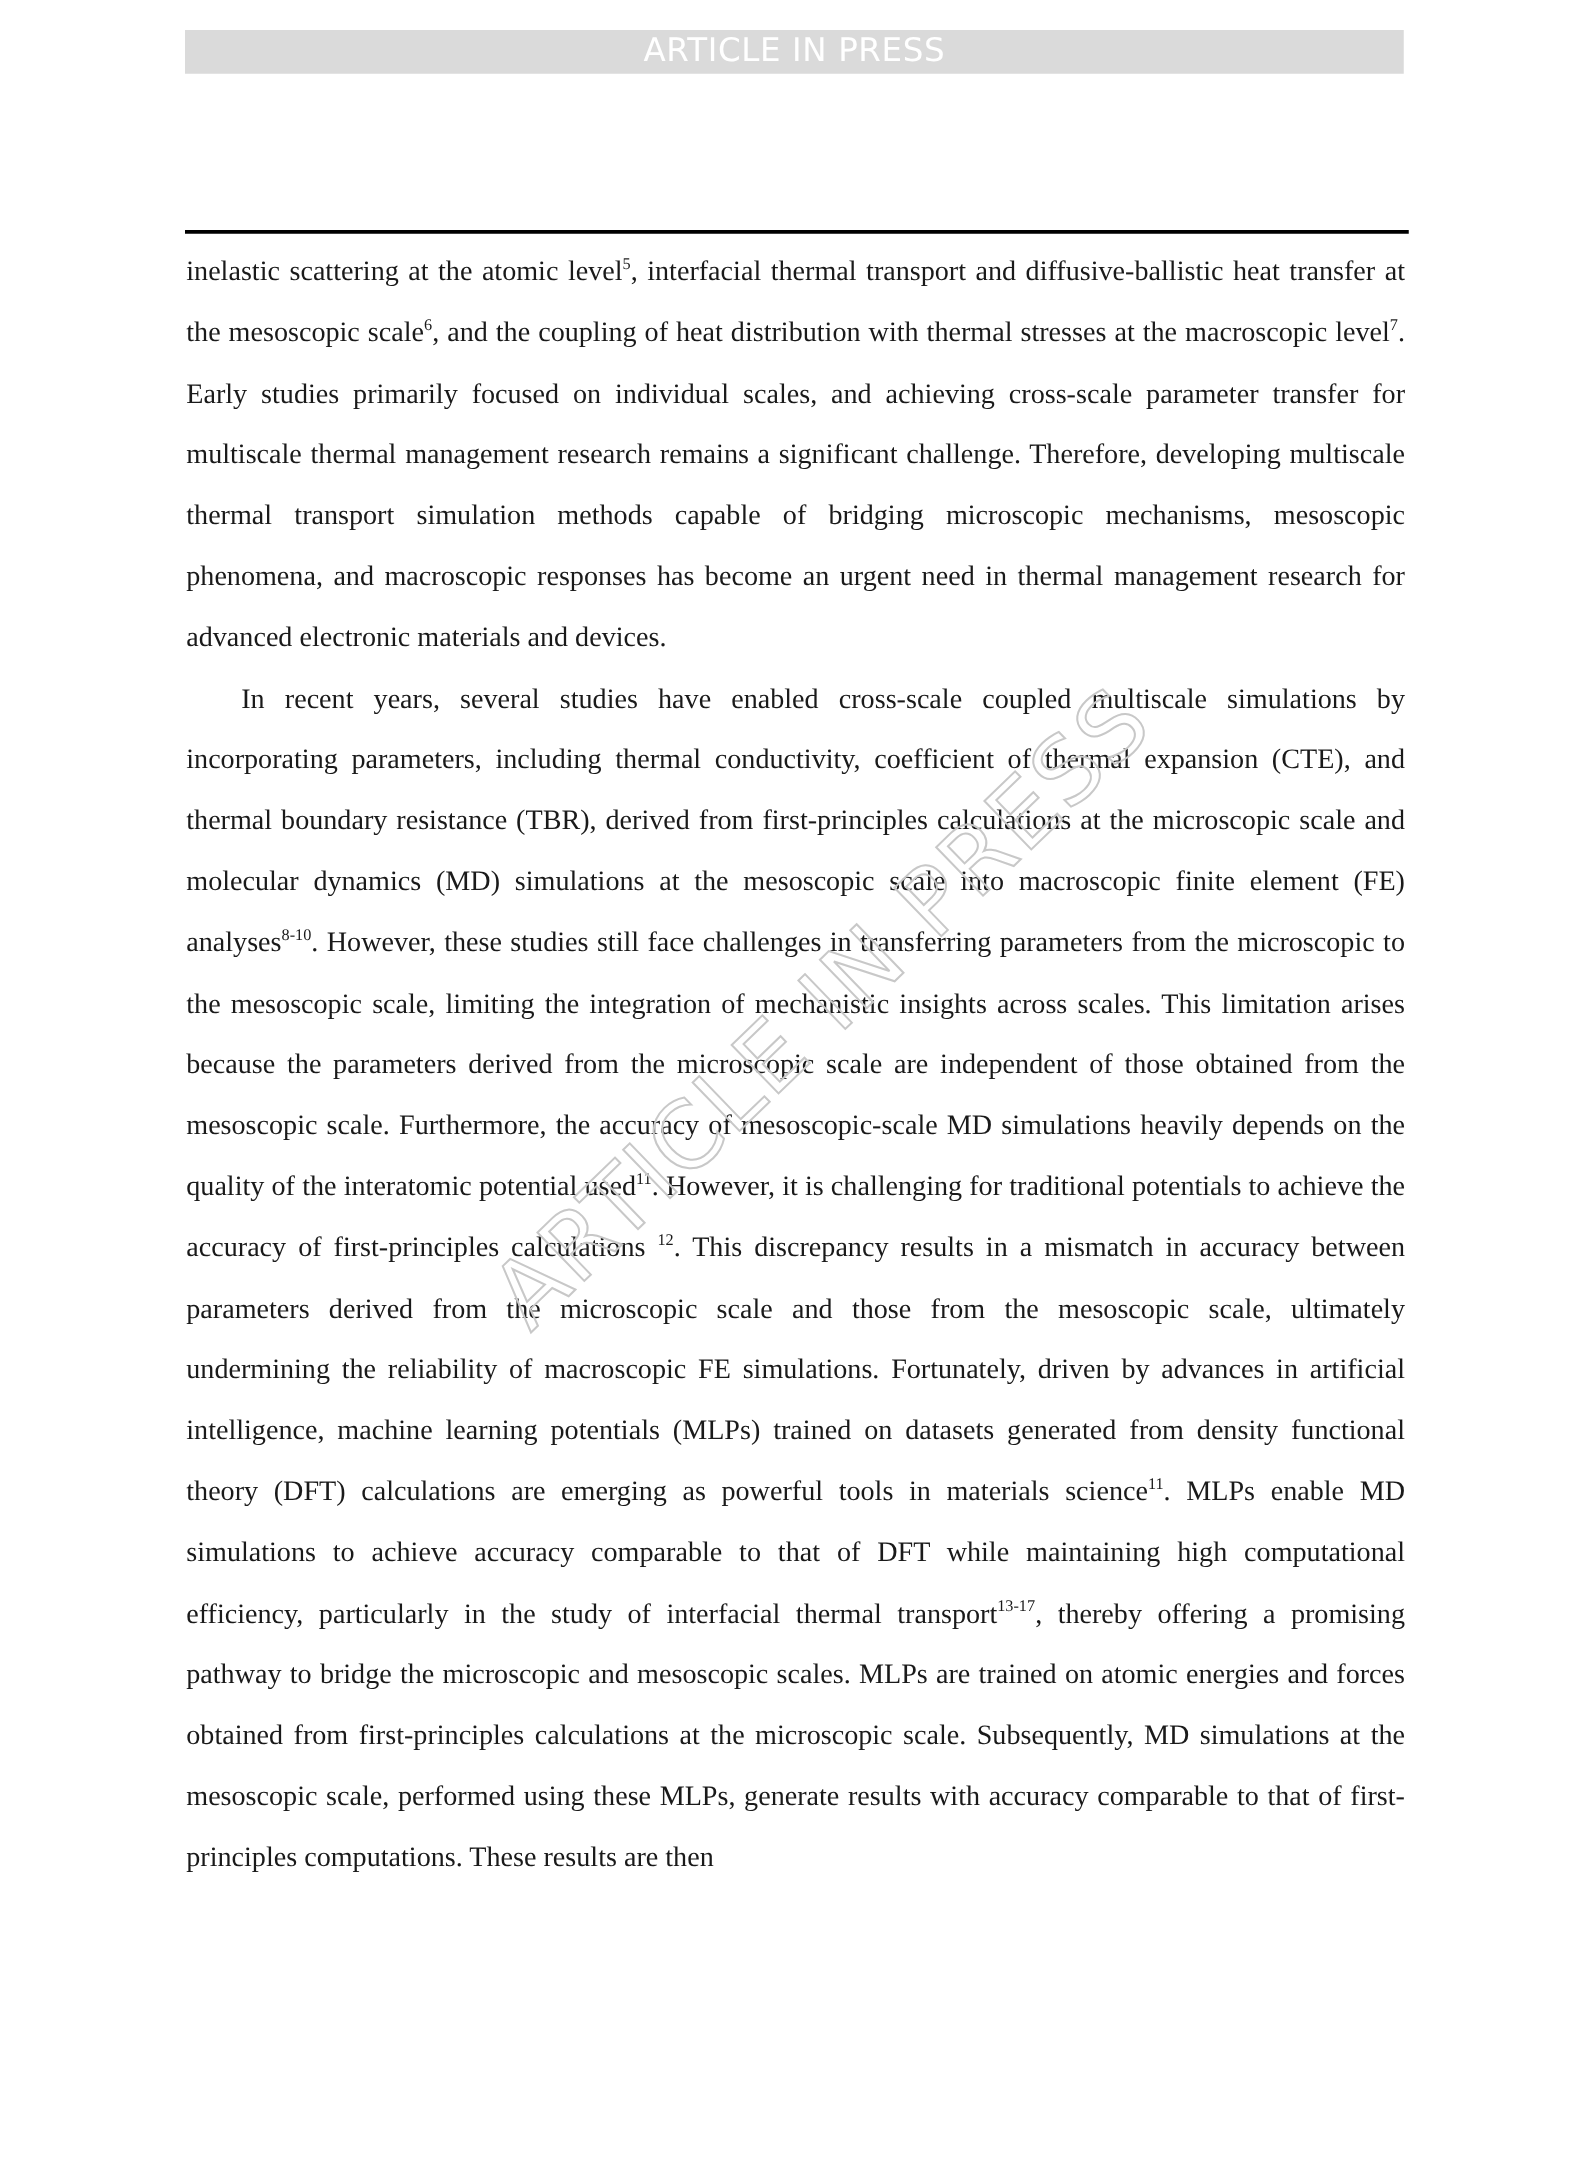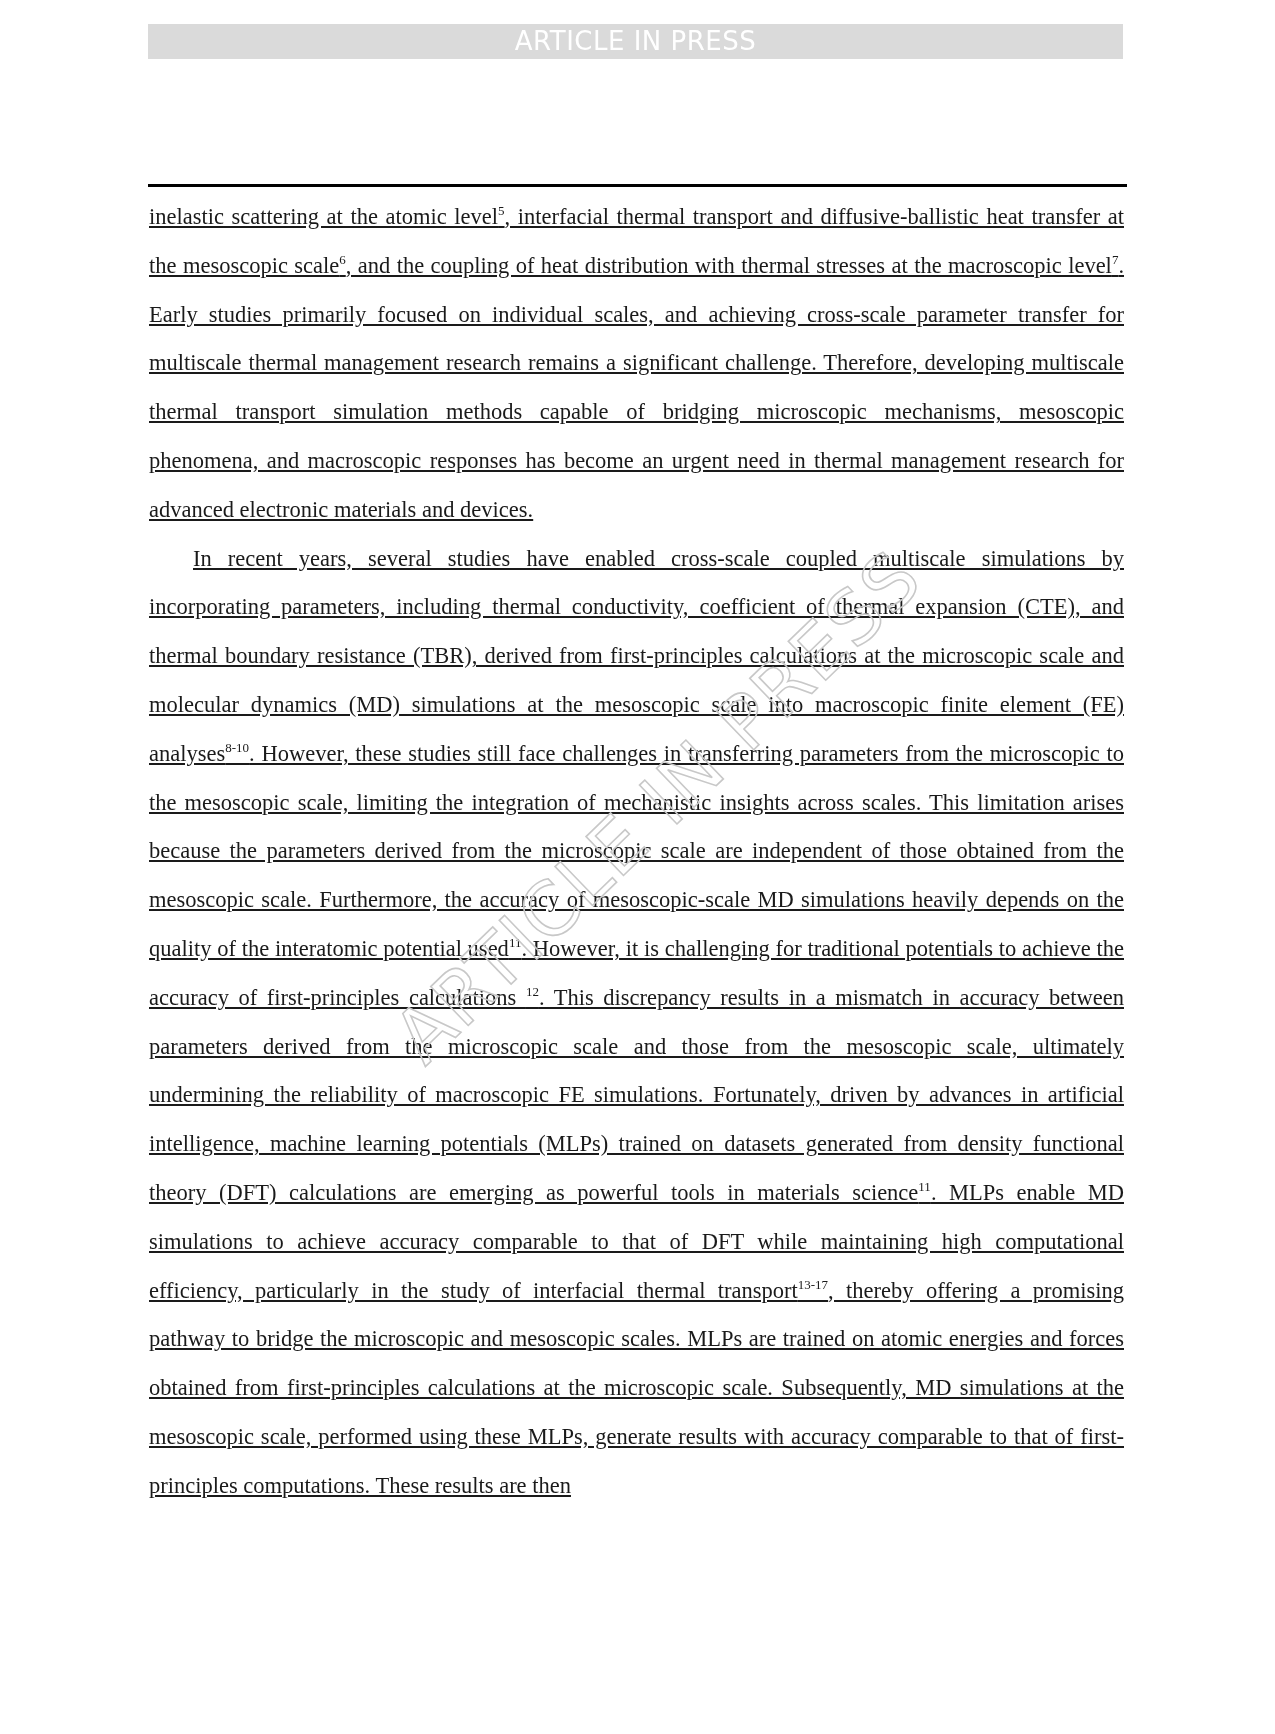--- a/index.html
+++ b/index.html
@@ -41,21 +41,20 @@
       top: 193px;
       width: 975px;
       font-family: "Liberation Serif", serif;
       font-size: 22.5px;
       line-height: 48.8px;
       color: #1a1a1a;
       text-align: justify;
     }
     .body-text p {
       margin: 0;
-      text-decoration: underline;
     }
     .body-text p.indent {
       text-indent: 44px;
     }
     sup {
       font-size: 13px;
       line-height: 0;
       vertical-align: 9px;
     }
     .watermark {

